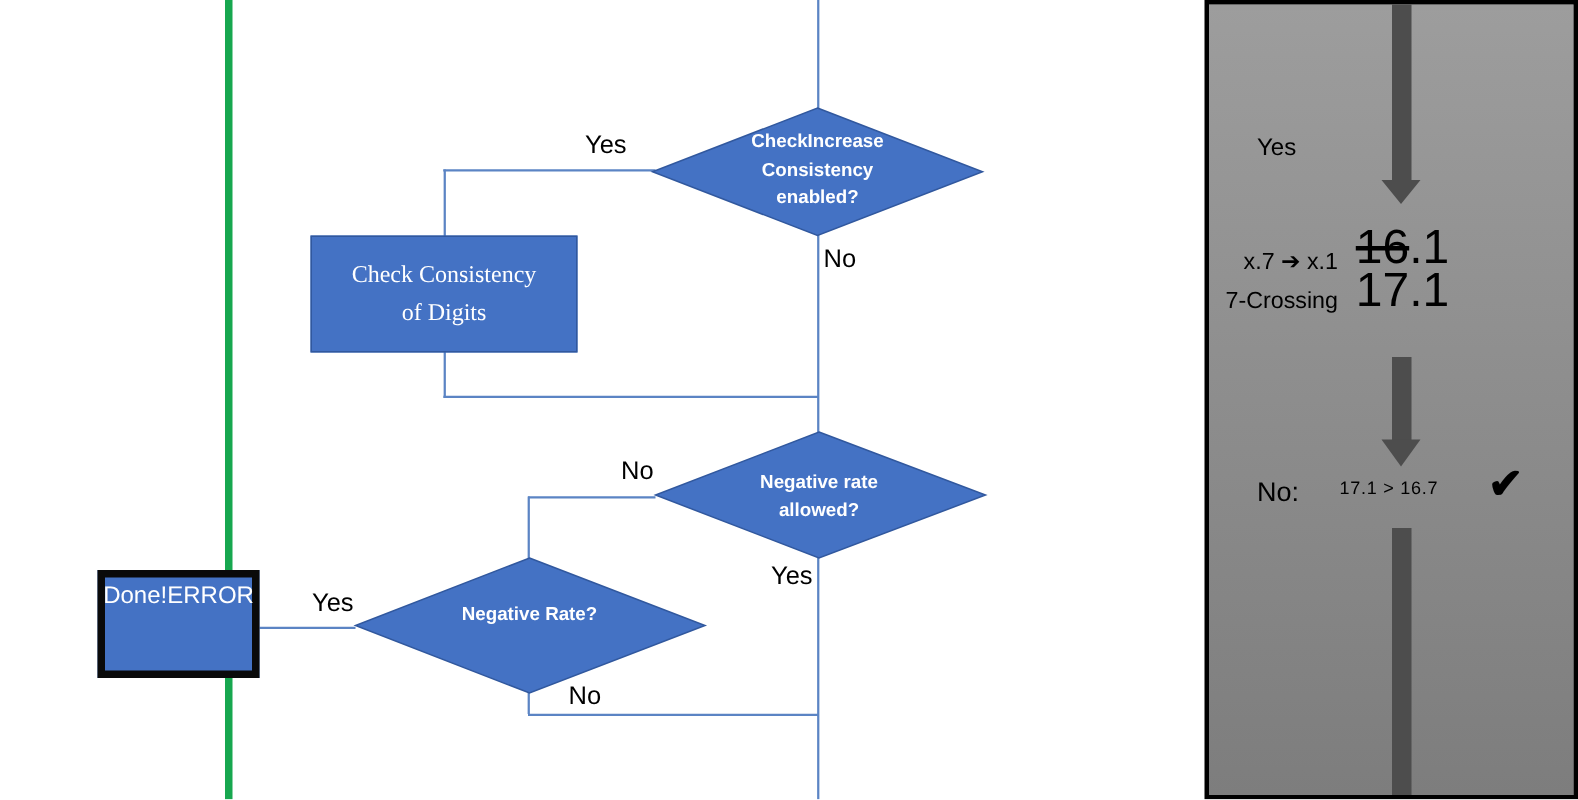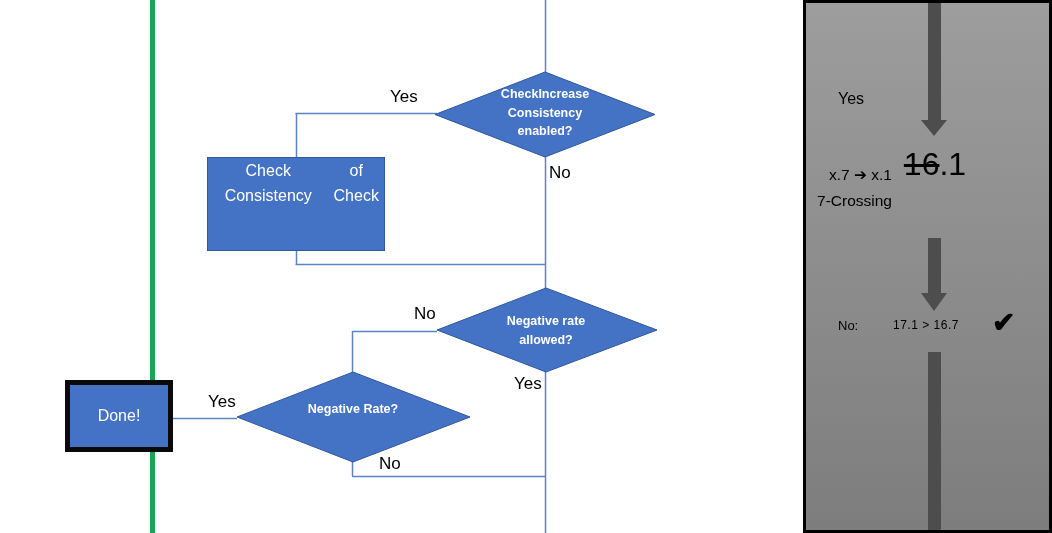--- a/index.html
+++ b/index.html
@@ -9,41 +9,41 @@
   }
   html,body{margin:0;padding:0;background:#fff;}
   .canvas{position:relative;width:1052px;height:533px;background:#ffffff;overflow:hidden;
           font-family:"Liberation Sans",sans-serif;}
   .layer{position:absolute;left:0;top:0;}
   .conn{stroke:var(--connector);stroke-width:1.5;}
   .diamond{fill:var(--shape-fill);stroke:var(--shape-stroke);stroke-width:1;}
   .green-line{position:absolute;left:150px;top:0;width:5px;height:533px;background:var(--green-line);}
   .node-text{position:absolute;color:var(--shape-text);text-align:center;}
   .d-text{font-size:12.5px;font-weight:600;line-height:18.5px;}
-  .process{position:absolute;left:207px;top:157px;width:178px;height:94px;box-sizing:border-box;
+  .process{position:absolute;left:207px;top:157px;width:178px;height:78px;box-sizing:border-box;
            background:var(--shape-fill);border:1px solid var(--shape-stroke);color:var(--shape-text);
-           display:flex;flex-direction:row;justify-content:center;text-align:center;
-           font-size:16px;line-height:25px;}
+           display:flex;flex-direction:column;justify-content:center;text-align:center;
+           font-size:16px;line-height:25px;font-family:Liberation Serif, serif;}
   .done{position:absolute;left:65px;top:380px;width:108px;height:72px;box-sizing:border-box;
         background:var(--shape-fill);border:5px solid #0a0a0a;color:var(--shape-text);
-        display:flex;flex-direction:column;justify-content:center;text-align:center;
+        display:flex;flex-direction:row;justify-content:center;text-align:left;
         font-size:16px;line-height:26px;}
   .lbl{position:absolute;color:var(--label-text);font-size:17px;line-height:17px;white-space:nowrap;}
   .panel{position:absolute;left:803px;top:0;width:249px;height:533px;box-sizing:border-box;
          border:3px solid var(--panel-border);
          background:linear-gradient(180deg,var(--panel-top) 0%,var(--panel-bottom) 100%);}
   .shaft{position:absolute;width:13px;background:var(--panel-arrow);}
   .ahead{position:absolute;width:0;height:0;border-left:13px solid transparent;
          border-right:13px solid transparent;}
   .p-txt{position:absolute;color:#000;white-space:nowrap;}
   .p-yes{left:838px;top:90px;font-size:16px;}
   .rule{left:800px;top:162px;width:92px;text-align:right;font-size:15.5px;line-height:26px;}
   .nums{left:895px;top:150px;width:80px;text-align:center;font-size:32px;font-weight:normal;line-height:29px;}
   .strike{text-decoration:line-through;text-decoration-thickness:3px;}
-  .res-no{left:838px;top:318px;font-size:13px;}
+  .res-no{left:838px;top:318px;font-size:18px;}
   .res-cmp{left:893px;top:318px;font-size:12px;letter-spacing:0.5px;}
   .res-chk{left:992px;top:306px;font-size:28px;font-weight:bold;}
 </style>
 </head>
 <body>
 
 <div class="canvas">
 
   <svg class="layer" width="1052" height="533">
     <line class="conn" x1="545.5" y1="0" x2="545.5" y2="533"></line>
@@ -70,25 +70,26 @@
     <span style="display:block">CheckIncrease</span>
     <span style="display:block">Consistency</span>
     <span style="display:block">enabled?</span>
   </div>
   <div class="node-text d-text" style="left:273px;top:400px;width:160px;">
     <span>Negative Rate?</span>
   </div>
 
   <div class="process">
     <span>Check Consistency</span>
-    <span>of Check</span>
+    <span>of Digits</span>
   </div>
 
   <div class="done">
     <span>Done!</span>
+    <span>ERROR</span>
   </div>
 
   <div class="lbl" style="left:390px;top:88px;">Yes</div>
   <div class="lbl" style="left:549px;top:164px;">No</div>
   <div class="lbl" style="left:414px;top:305px;">No</div>
   <div class="lbl" style="left:514px;top:375px;">Yes</div>
   <div class="lbl" style="left:208px;top:393px;">Yes</div>
   <div class="lbl" style="left:379px;top:455px;">No</div>
 
   <div class="panel"></div>
@@ -98,20 +99,21 @@
 
   <div class="p-txt p-yes">Yes</div>
 
   <div class="p-txt rule">
     <span style="display:block">x.7 ➔ x.1</span>
     <span style="display:block">7-Crossing</span>
   </div>
 
   <div class="p-txt nums">
     <span style="display:block"><span class="strike">16</span><span>.1</span></span>
+    <span style="display:block">17.1</span>
   </div>
 
   <div class="shaft" style="left:928px;top:238px;height:56px;"></div>
   <div class="ahead" style="left:921px;top:293px;border-top:18px solid var(--panel-arrow);"></div>
 
   <div class="p-txt res-no">No:</div>
   <div class="p-txt res-cmp">17.1 &gt; 16.7</div>
   <div class="p-txt res-chk">✔</div>
 
   <div class="shaft" style="left:928px;top:352px;height:178px;"></div>

